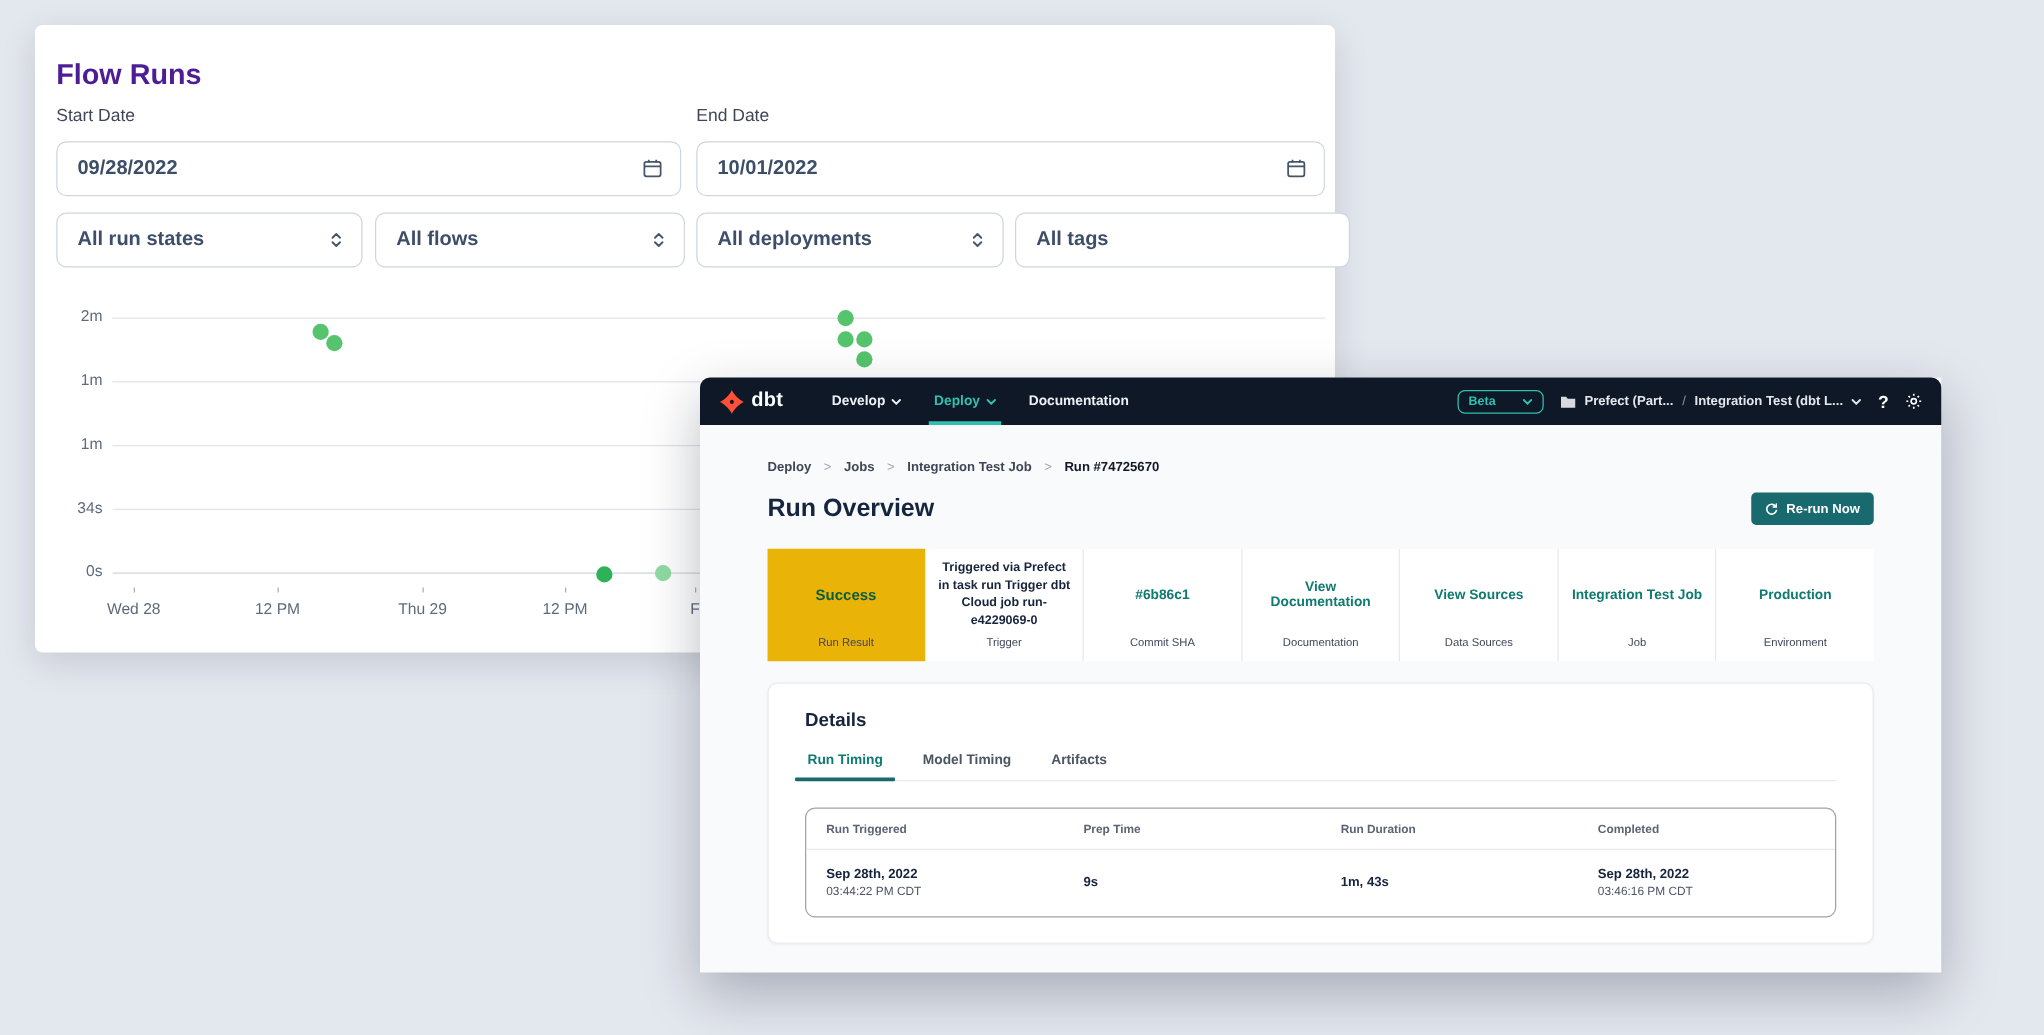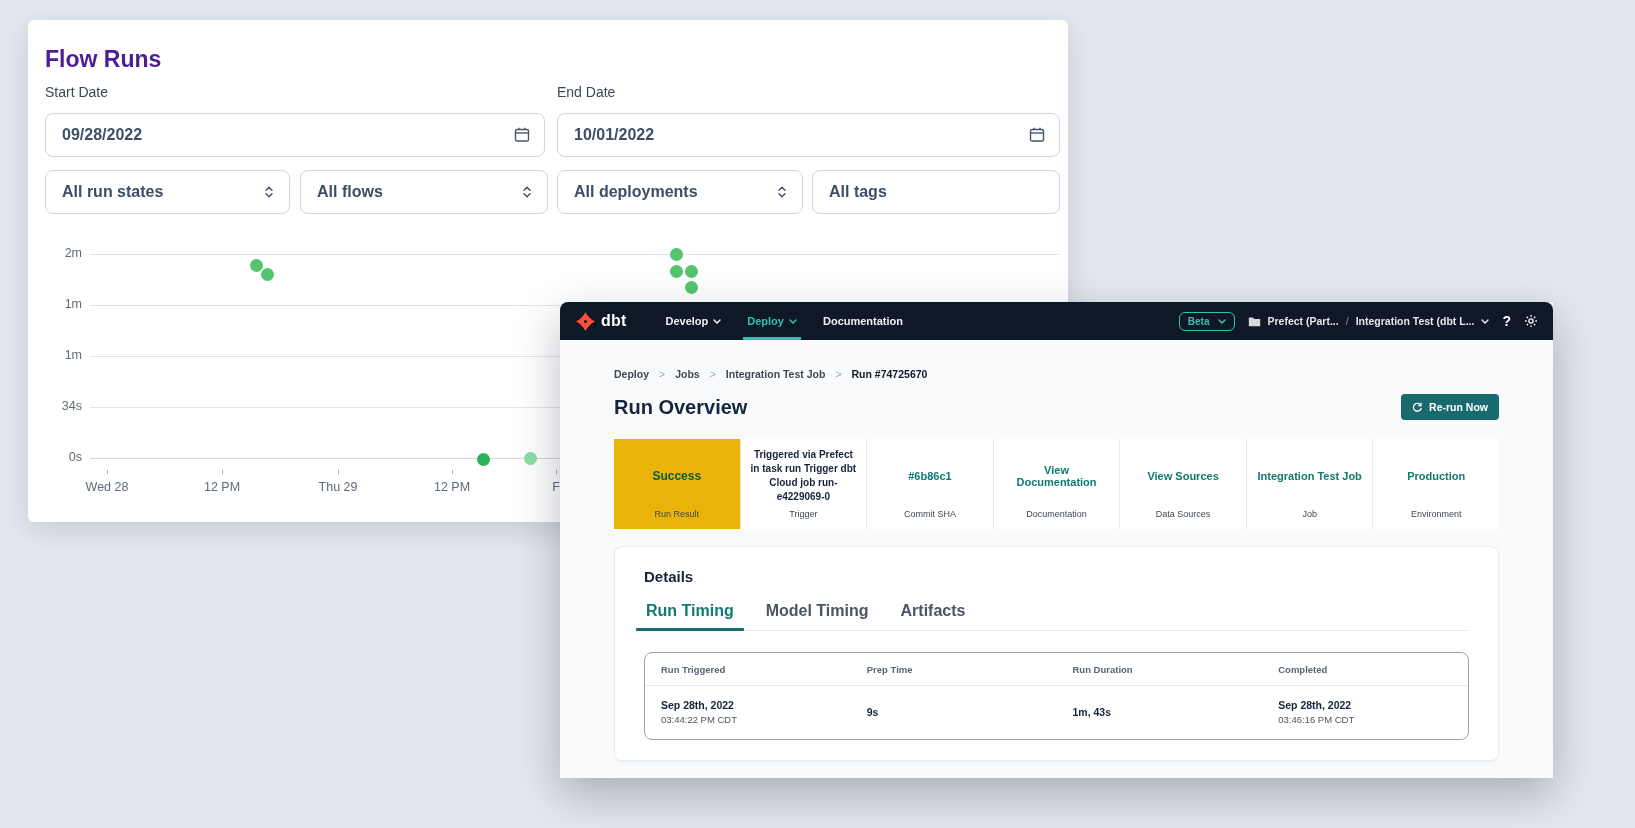--- a/index.html
+++ b/index.html
@@ -29,21 +29,21 @@
     padding:0 13px 0 16px;
     font-size:16px; font-weight:600; color:#3d4e68;
     cursor:pointer;
   }
   .f-box .val { flex:1; white-space:nowrap; overflow:hidden; }
   #inp-start { left:17px;  top:93px;  width:500px; }
   #inp-end   { left:529px; top:93px;  width:503px; }
   #sel-0 { left:17px;  top:150px; width:245px; }
   #sel-1 { left:272px; top:150px; width:248px; }
   #sel-2 { left:529px; top:150px; width:246px; }
-  #sel-3 { left:784px; top:150px; width:248px;align-items:center; }
+  #sel-3 { left:784px; top:150px; width:268px;align-items:center; }
 
   
   #chart { position:absolute; left:0; top:214px; width:1040px; height:288px; }
   .gridline { position:absolute; left:62px; right:8px; height:1px; background:#e1e4ea; }
   .gridline.axis { background:#d2d7dd; }
   .ytick { position:absolute; left:0; width:54px; text-align:right; font-size:12.5px; color:#5f6b7a; }
   .xtickmark { position:absolute; width:1px; height:4px; background:#a7adb7; top:236px; }
   .xticklabel { position:absolute; top:246px; transform:translateX(-50%); font-size:12.5px; color:#5f6b7a; white-space:nowrap; }
   .dot { position:absolute; width:13px; height:13px; border-radius:50%; cursor:pointer; }
   .dot.base  { background:#55c46c; }
@@ -67,21 +67,21 @@
     position:relative; display:flex; align-items:center; gap:5px;
     padding:0 13px; font-size:11px; font-weight:600; color:#eef0f3; cursor:pointer;
   }
   .nav-item.active { color:#2fc0b1; }
   .nav-item.active::after {
     content:""; position:absolute; left:9px; right:9px; bottom:0; height:3px; background:#2fc0b1;
   }
   .chev { display:inline-flex; }
   .nav-right { margin-left:auto; display:flex; align-items:center; gap:13px; }
   .beta-pill {
-    display:flex; align-items:center; gap:8px;
+    display:flex; align-items:center; gap:21px;
     border:1.5px solid #2fc0b1; border-radius:6px; padding:3px 8px;
     color:#2fc0b1; font-size:10px; font-weight:700; cursor:pointer;
   }
   .proj-crumb { display:flex; align-items:center; gap:7px; font-size:10.5px; font-weight:600; color:#e5e7eb; cursor:pointer; }
   .proj-sep { color:#8b94a1; font-weight:400; }
   .nav-icon { color:#fff; display:flex; align-items:center; cursor:pointer; }
   .help-glyph { font-size:14px; font-weight:800; color:#fff; }
 
   .content { padding:28px 54px 0; }
   .bc { display:flex; gap:10px; align-items:center; font-size:10.5px; font-weight:600; color:#3f4756; }
@@ -109,21 +109,21 @@
   .card.success .card-value { font-size:12px; color:#0a5d3c; }
   .card.plain .card-value { font-size:10px; color:#16243c; line-height:1.4; }
   .card-caption { text-align:center; font-size:9px; color:#3f4756; padding:4px 4px 10px; }
 
   .details {
     margin-top:17px; background:#fff; border:1px solid #e9ecf0; border-radius:8px;
     padding:21px 29px 20px; box-shadow:0 1px 2px rgba(15,23,42,.05);
   }
   .details-title { font-size:15px; font-weight:800; color:#16243c; }
   .tabs { display:flex; gap:28px; margin-top:17px; border-bottom:1px solid #e7eaee; }
-  .tab { position:relative; padding:0 2px 10px; font-size:16px; font-weight:600; color:#4b5563; cursor:pointer; }
+  .tab { position:relative; padding:0 2px 10px; font-size:11px; font-weight:600; color:#4b5563; cursor:pointer; }
   .tab.active { color:#0f7a6f; font-weight:700; }
   .tab.active::after {
     content:""; position:absolute; left:-8px; right:-8px; bottom:-1px; height:3px;
     background:#186a6e; border-radius:1px;
   }
   .run-table { margin-top:21px; border:1px solid #a3a3a3; border-radius:8px; overflow:hidden; background:#fff; }
   .t-head { display:grid; grid-template-columns:repeat(4,1fr); border-bottom:1px solid #e7eaee; padding:11px 0 10px; }
   .th { padding-left:16px; font-size:9.5px; font-weight:600; color:#5b6472; }
   .t-row { display:grid; grid-template-columns:repeat(4,1fr); padding:13px 0 14px; align-items:center; }
   .td { padding-left:16px; }

